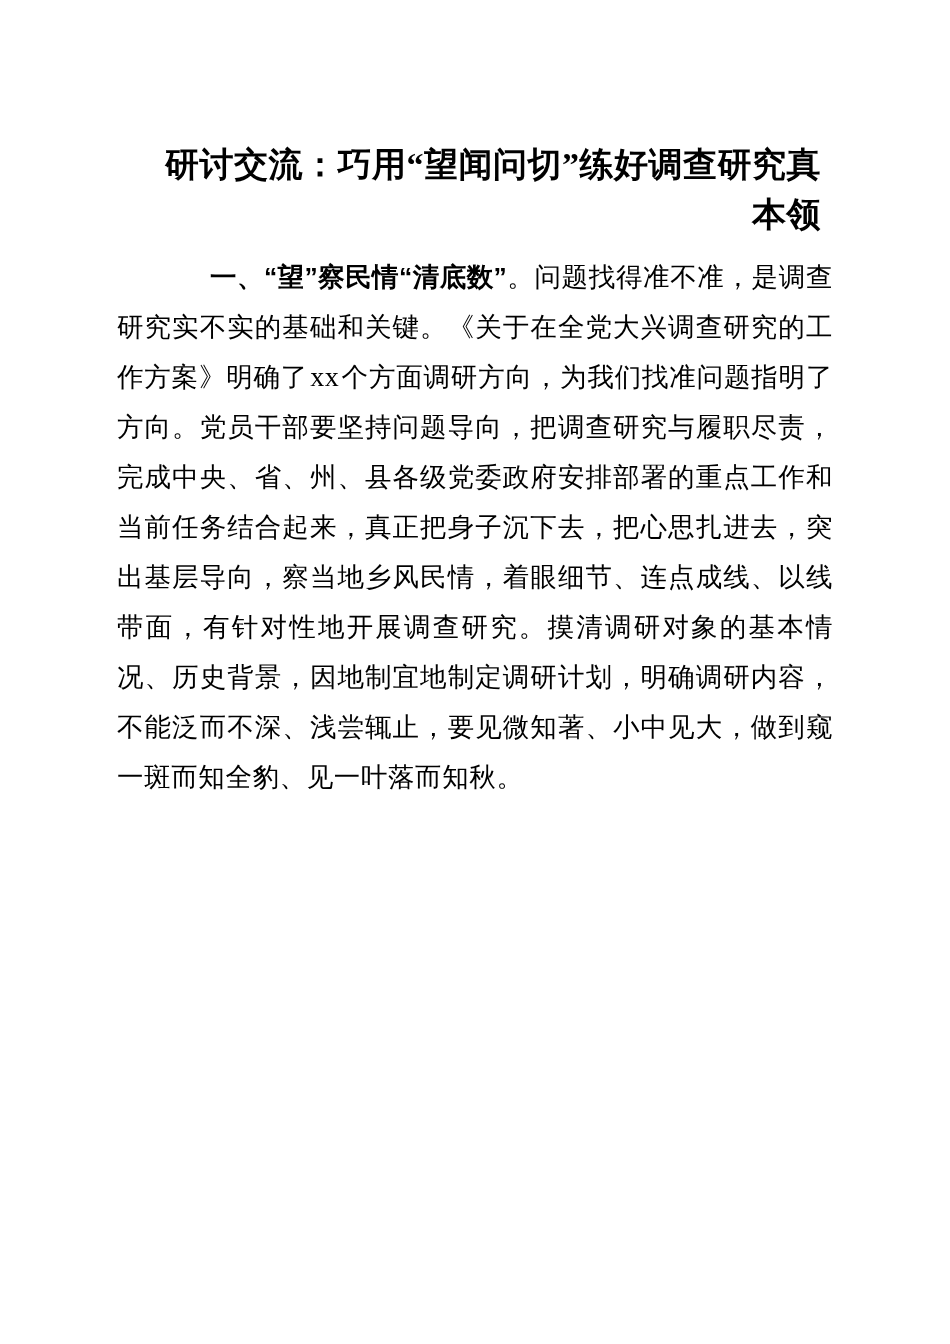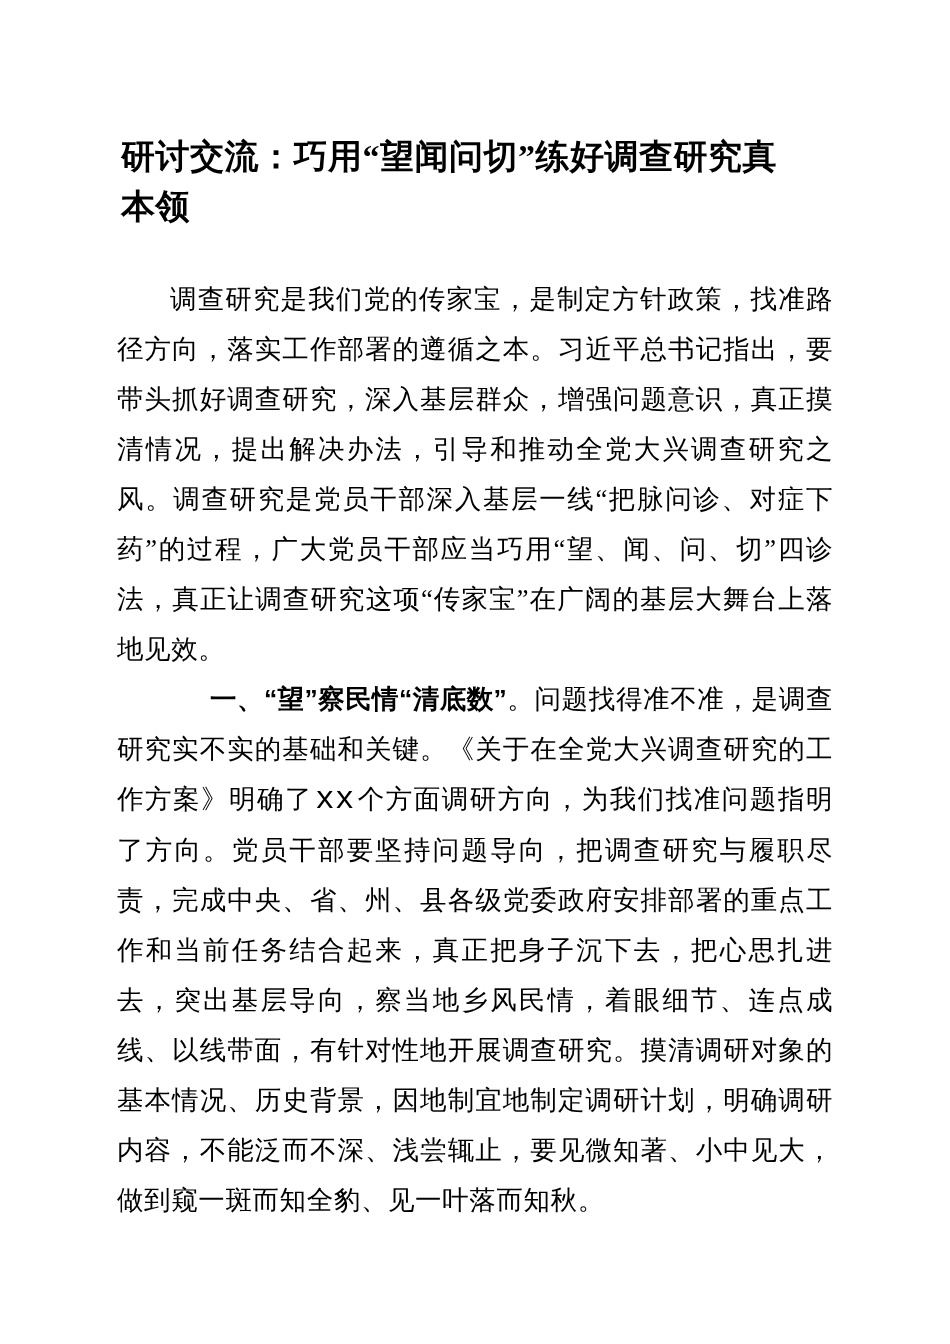--- a/index.html
+++ b/index.html
@@ -21,23 +21,23 @@
   }
   #content {
     position: absolute;
     left: 117px;
     top: 0;
     width: 716px;
   }
 
   
   .doc-title {
-    margin: 4px;
+    margin: 12px;
     padding-top: 128px;
-    text-align: left;
+    text-align: right;
     font-family: "Liberation Serif", "DejaVu Serif", serif;
     font-weight: bold;
     font-size: 34px;
     line-height: 50px;
     letter-spacing: 0.5px;
     color: #000000;
     text-rendering: optimizeLegibility;
   }
 
   
@@ -55,32 +55,31 @@
   .para.first-body {
     margin-top: 42px;
   }
   .para .sec-head {
     font-family: Liberation Sans, sans-serif;
     font-weight: bold;
     letter-spacing: 0.4px;
     margin-left: 40px;
   }
   .para .latin {
-    font-family: Liberation Mono, monospace;
-    font-size: 32px;
+    font-family: Liberation Serif, serif;
+    font-size: 28px;
     padding: 0 2px;
   }
 </style>
 </head>
 <body>
 
 <div id="page">
   <div id="content">
 
     <h1 class="doc-title"><span>研讨交流：巧用“望闻问切”练好调查研究真</span><br><span>本领</span></h1>
 
-    <p class="para first-body"><span>调查研究是我们党的传家宝，是制定方针政策，找准路径方向，落实工作部署的遵循之本。习近平总书记指出，要带头抓好调查研究，深入基层群众，增强问题意识，真正摸清情况，提出解决办法，引导和推动全党大兴调查研究之风。调查研究是党员干部深入基层一线“把脉问诊、对症下药”的过程，广大党员干部应当巧用“望、闻、问、切”四诊法，真正让调查研究这项“传家宝”在广阔的基层大舞台上落地见效。</span></p>
 
     <p class="para"><span class="sec-head">一、“望”察民情“清底数”</span><span>。问题找得准不准，是调查研究实不实的基础和关键。《关于在全党大兴调查研究的工作方案》明确了</span><span class="latin">xx</span><span>个方面调研方向，为我们找准问题指明了方向。党员干部要坚持问题导向，把调查研究与履职尽责，完成中央、省、州、县各级党委政府安排部署的重点工作和当前任务结合起来，真正把身子沉下去，把心思扎进去，突出基层导向，察当地乡风民情，着眼细节、连点成线、以线带面，有针对性地开展调查研究。摸清调研对象的基本情况、历史背景，因地制宜地制定调研计划，明确调研内容，不能泛而不深、浅尝辄止，要见微知著、小中见大，做到窥一斑而知全豹、见一叶落而知秋。</span></p>
 
 
   </div>
 </div>
 
 </body></html>

